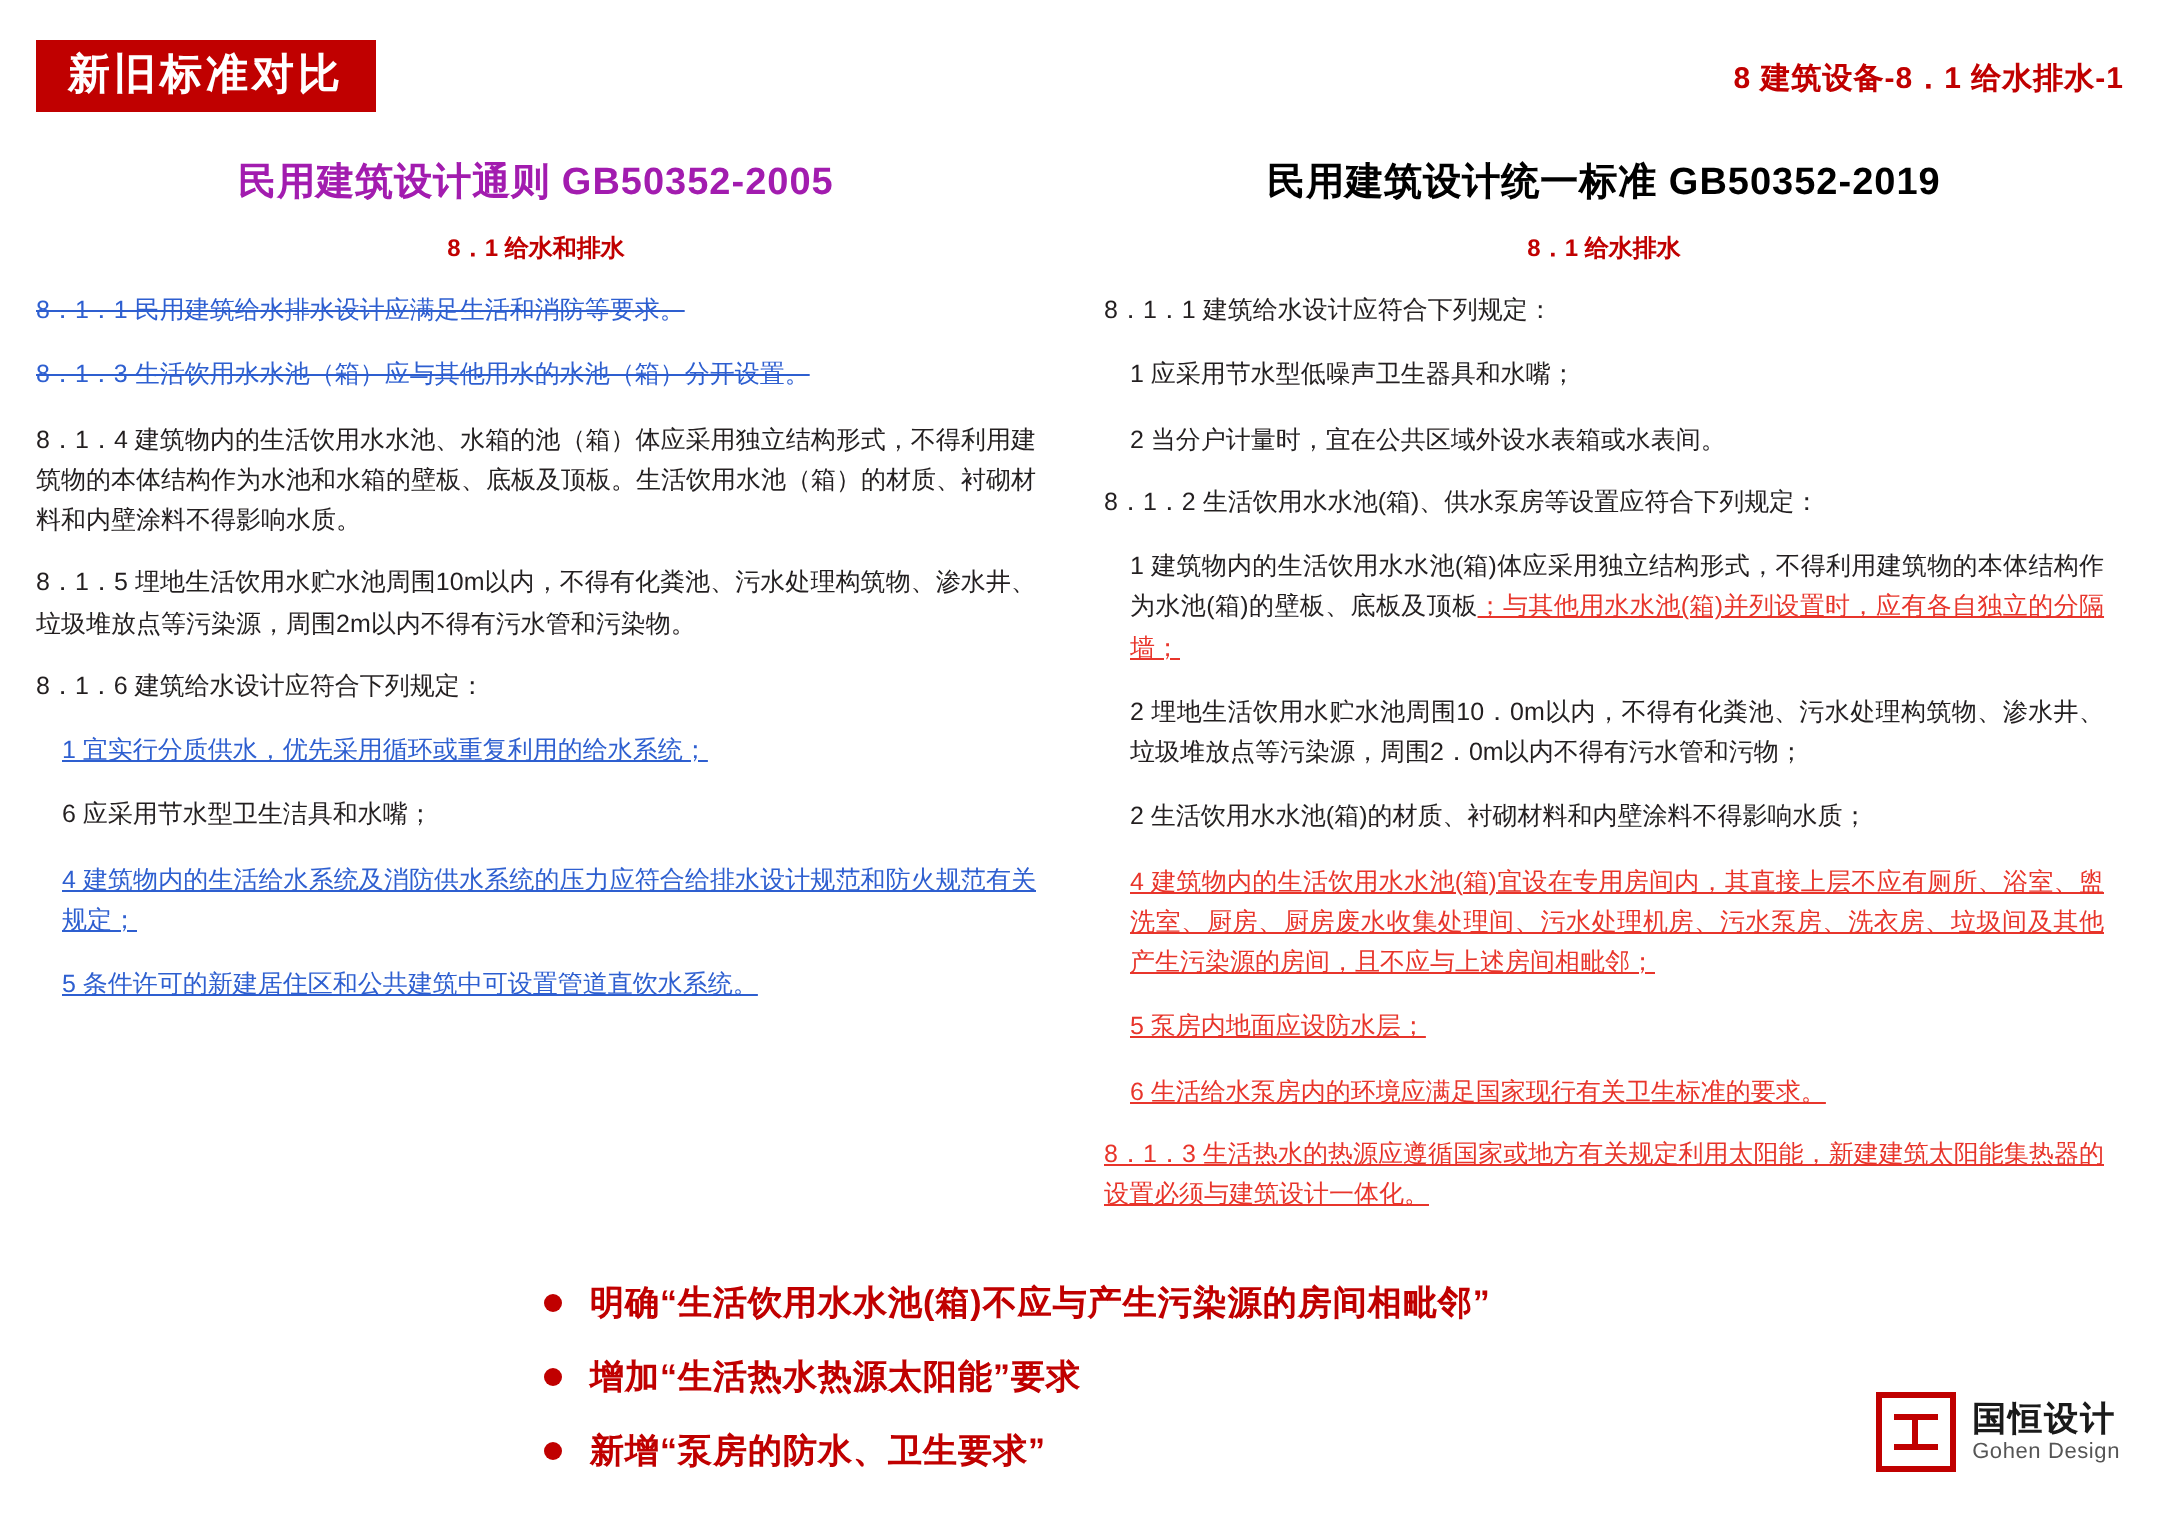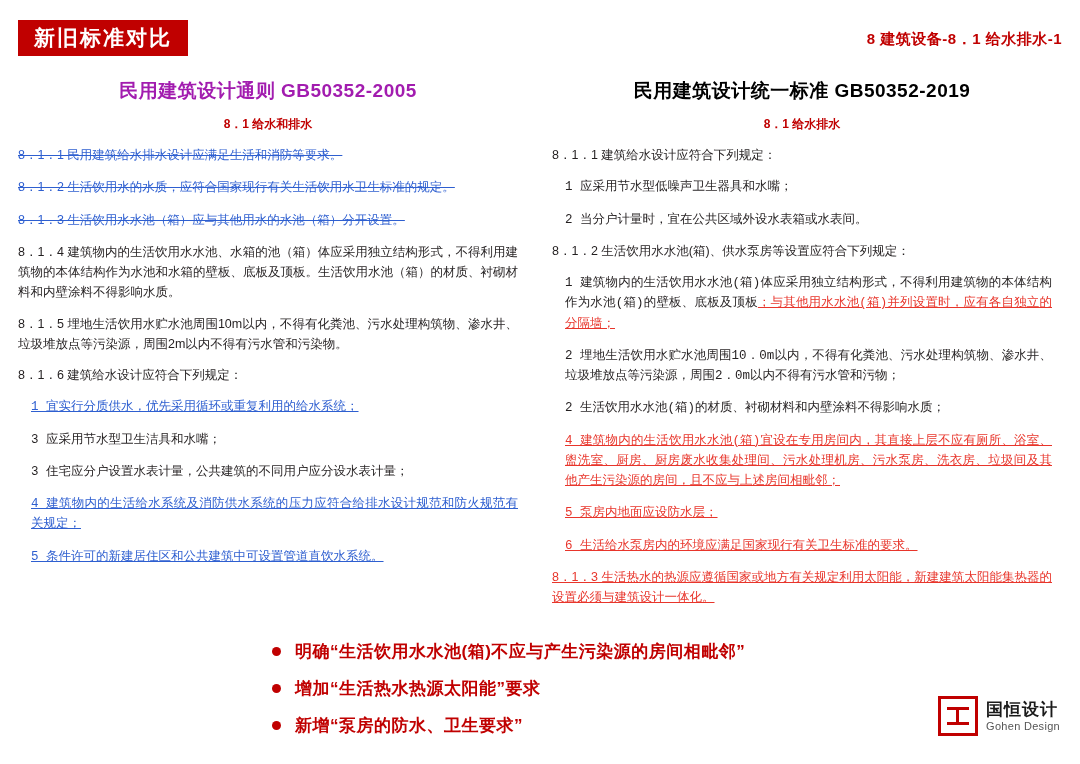--- a/index.html
+++ b/index.html
@@ -71,21 +71,21 @@
 
   .body {
     font-size: 12.5px;
     line-height: 1.62;
   }
   .p {
     margin: 12px 0 3px 0;
     text-align: justify;
   }
   .p.gap { margin-top: 11px; }
-  .indent1 { padding-left: 13px; font-family: Liberation Mono, monospace; }
+  .indent1 { padding-left: 13px; }
 
   .strike {
     color: #2e5fd0;
     text-decoration: line-through;
   }
   .blue-u {
     color: #2e5fd0;
     text-decoration: underline;
   }
   .red-u {
@@ -175,28 +175,26 @@
 <div class="page">
 
   <div class="header-tag">新旧标准对比</div>
   <div class="header-right">8 建筑设备-8．1 给水排水-1</div>
 
   <div class="col col-left">
     <div class="col-title old">民用建筑设计通则 GB50352-2005</div>
     <div class="sec-title">8．1 给水和排水</div>
     <div class="body">
       <div class="p strike">8．1．1 民用建筑给水排水设计应满足生活和消防等要求。</div>
-      <div class="p strike">8．1．2 生活饮用水的水质，应符合国家现行有关生活饮用水卫生标准的规定。</div>
       <div class="p strike">8．1．3 生活饮用水水池（箱）应与其他用水的水池（箱）分开设置。</div>
       <div class="p">8．1．4 建筑物内的生活饮用水水池、水箱的池（箱）体应采用独立结构形式，不得利用建筑物的本体结构作为水池和水箱的壁板、底板及顶板。生活饮用水池（箱）的材质、衬砌材料和内壁涂料不得影响水质。</div>
       <div class="p gap">8．1．5 埋地生活饮用水贮水池周围10m以内，不得有化粪池、污水处理构筑物、渗水井、垃圾堆放点等污染源，周围2m以内不得有污水管和污染物。</div>
       <div class="p gap">8．1．6 建筑给水设计应符合下列规定：</div>
       <div class="p indent1 blue-u">1 宜实行分质供水，优先采用循环或重复利用的给水系统；</div>
-      <div class="p indent1">3 应采用节水型卫生洁具和水嘴；</div>
-      <div class="p indent1">3 住宅应分户设置水表计量，公共建筑的不同用户应分设水表计量；</div>
+      <div class="p indent1">6 应采用节水型卫生洁具和水嘴；</div>
       <div class="p indent1 blue-u">4 建筑物内的生活给水系统及消防供水系统的压力应符合给排水设计规范和防火规范有关规定；</div>
       <div class="p indent1 blue-u">5 条件许可的新建居住区和公共建筑中可设置管道直饮水系统。</div>
     </div>
   </div>
 
   <div class="col col-right">
     <div class="col-title new">民用建筑设计统一标准 GB50352-2019</div>
     <div class="sec-title">8．1 给水排水</div>
     <div class="body">
       <div class="p">8．1．1 建筑给水设计应符合下列规定：</div>

